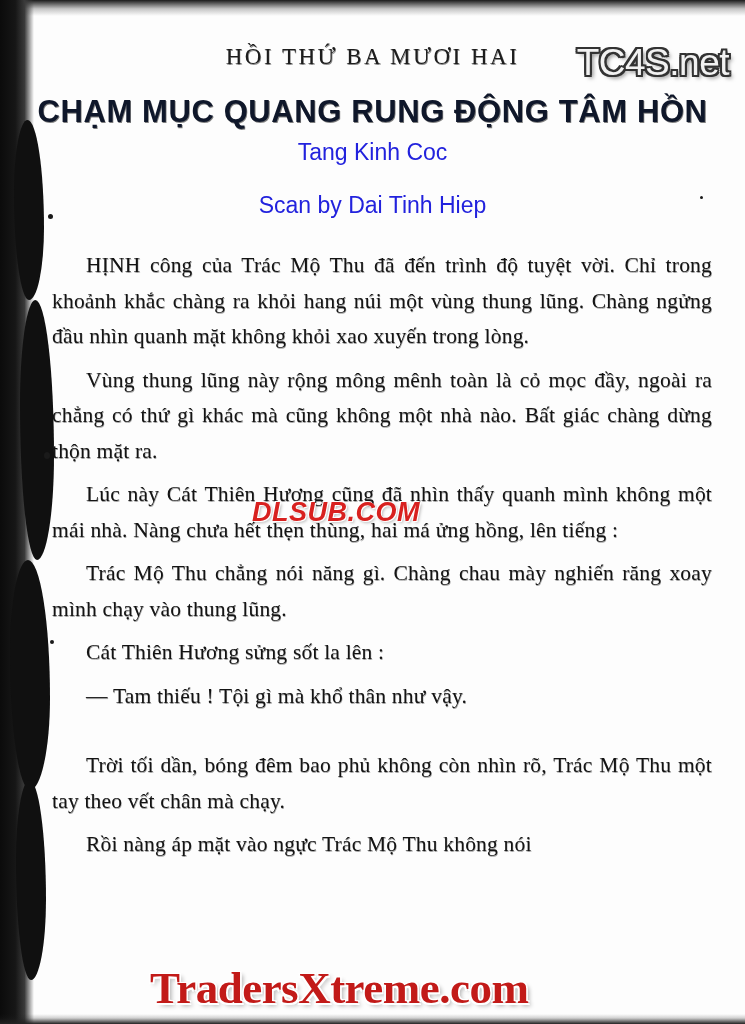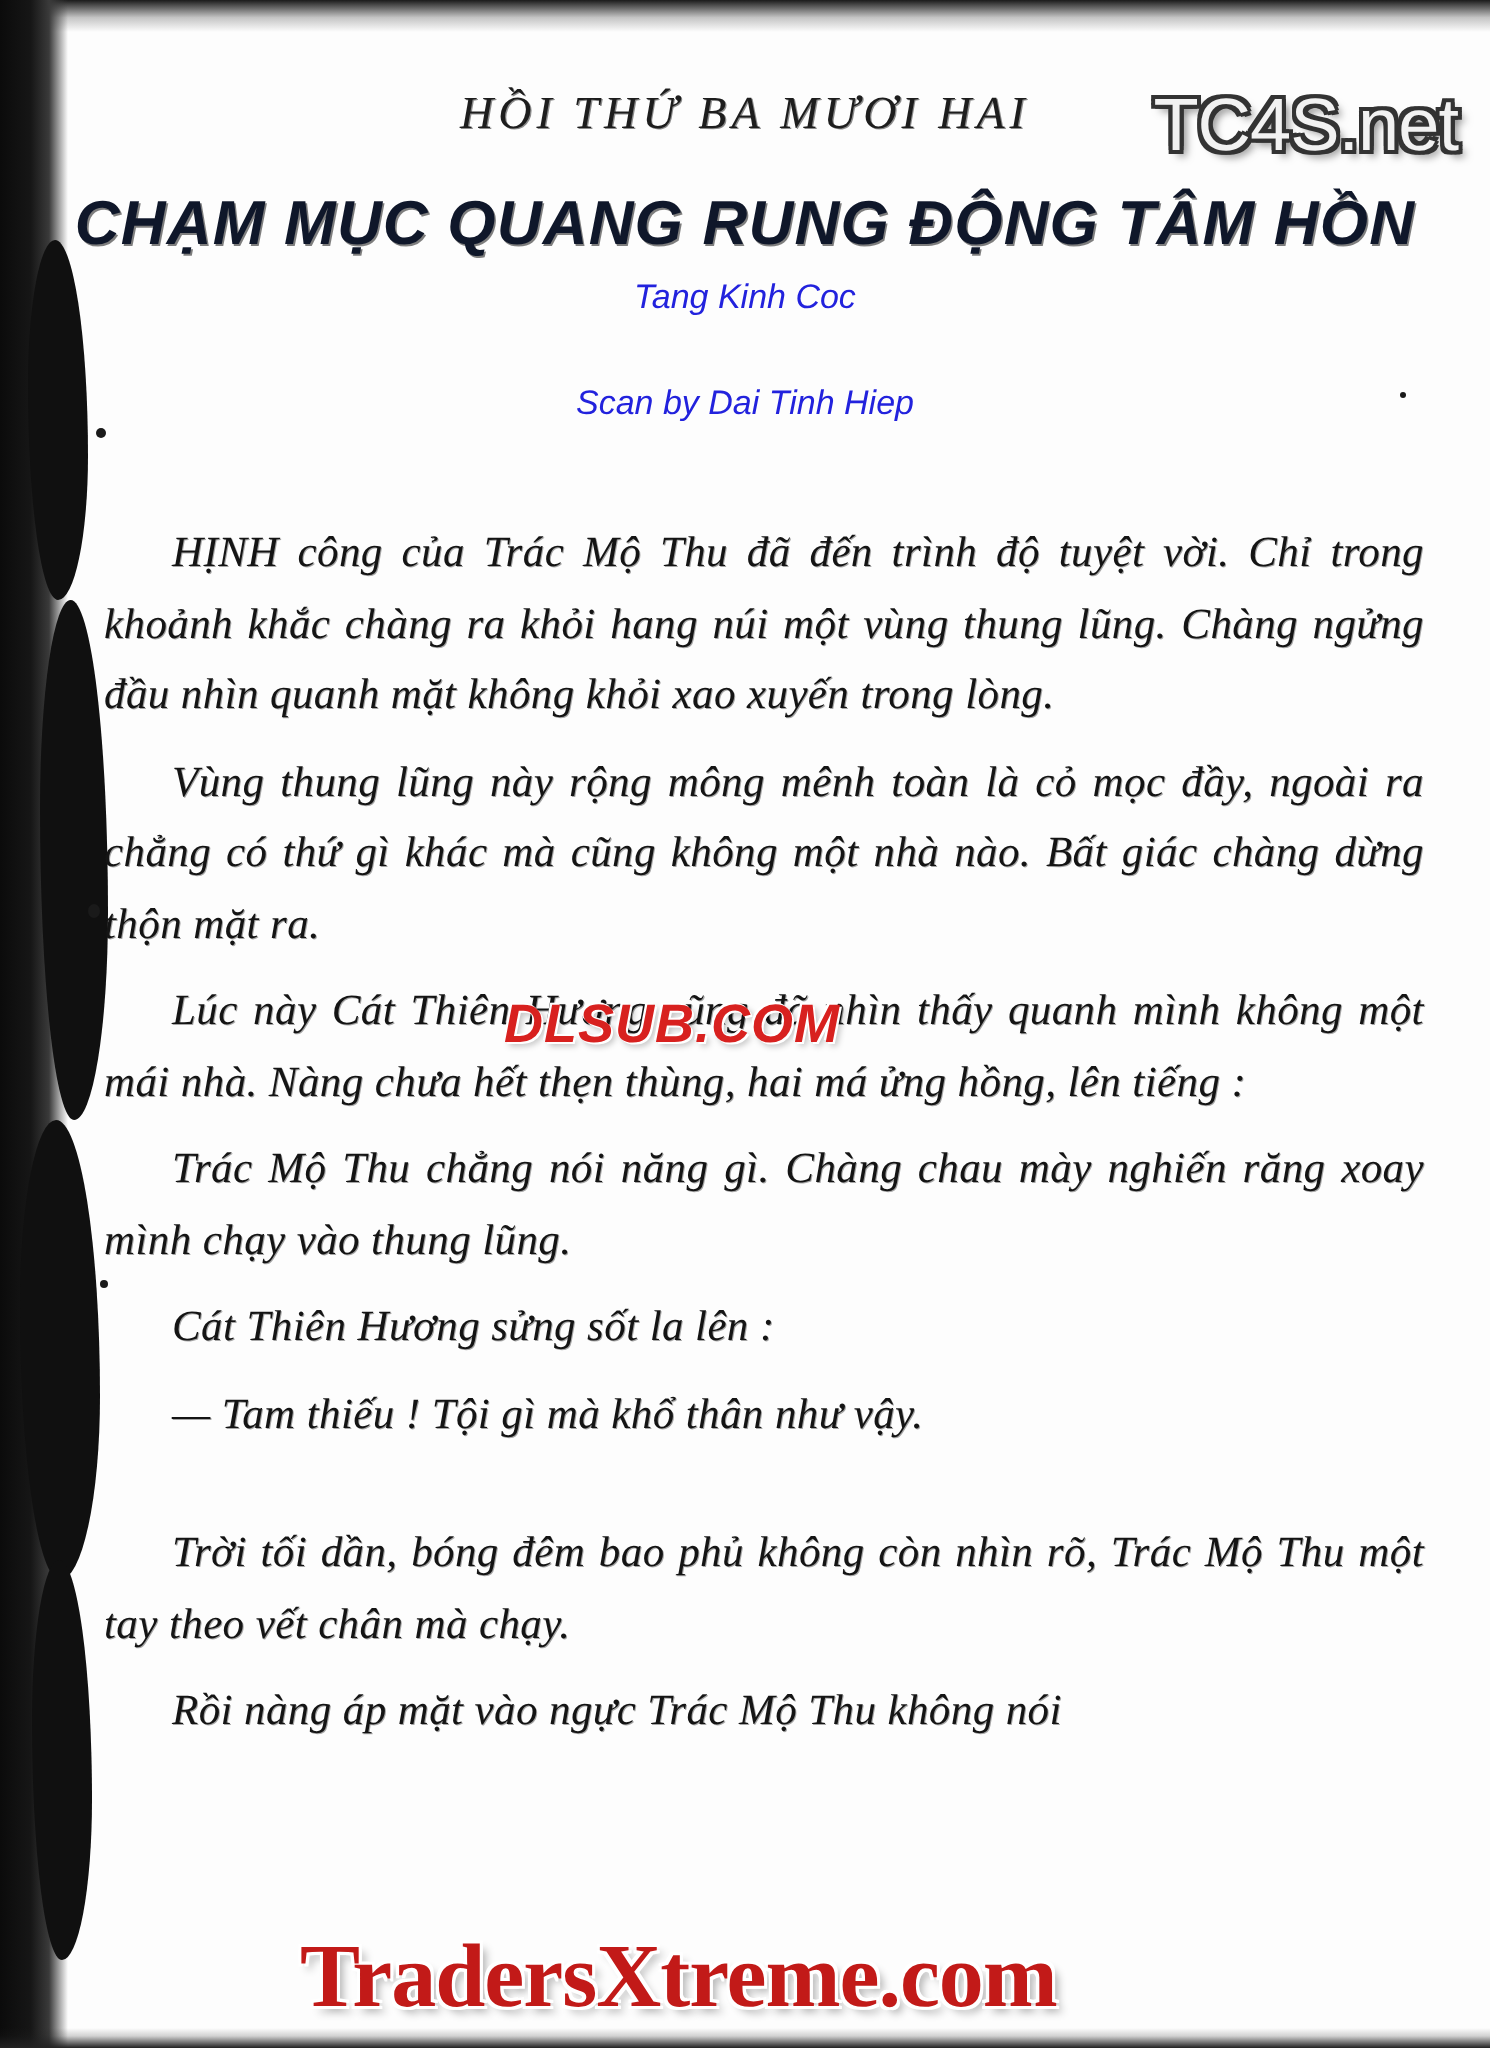--- a/index.html
+++ b/index.html
@@ -92,21 +92,20 @@
       0 0 2px #ffffff, 3px 3px 4px rgba(0,0,0,0.30);
     margin-top: 34px;
   }
 
   
   .doc {
     position: absolute;
     left: 0; top: 0;
     width: 745px;
     height: 1024px;
-    font-style: italic;
   }
   .chapter-label {
     position: absolute;
     left: 0; right: 0;
     top: 44px;
     text-align: center;
     font-family: "Liberation Serif", serif;
     font-size: 23px;
     letter-spacing: 2.5px;
     color: #1d1d1d;
@@ -122,37 +121,36 @@
     font-size: 31px;
     letter-spacing: 0.6px;
     color: #0f172a;
     text-shadow: 0.8px 0.8px 0 rgba(0,0,0,0.5);
   }
   .credit {
     position: absolute;
     left: 0; right: 0;
     text-align: center;
     font-family: "Liberation Sans", sans-serif;
-    font-size: 17px;
+    font-size: 23px;
     color: #2222dd;
   }
   .credit-1 { top: 139px; }
   .credit-2 { top: 192px; }
 
   .body-text {
     position: absolute;
     left: 52px;
     top: 248px;
     width: 660px;
     font-family: "Liberation Serif", serif;
     font-size: 21.5px;
     line-height: 35.5px;
     color: #141414;
     text-shadow: 0.5px 0.5px 0 rgba(0,0,0,0.35);
-    margin-top: 11px;
   }
   .para {
     margin: 0 0 8px 0;
     text-indent: 34px;
     text-align: justify;
     letter-spacing: 0.2px;
   }
   .para.dash { text-indent: 34px; }
   .para.last-block { margin-top: 34px; }
 </style>

